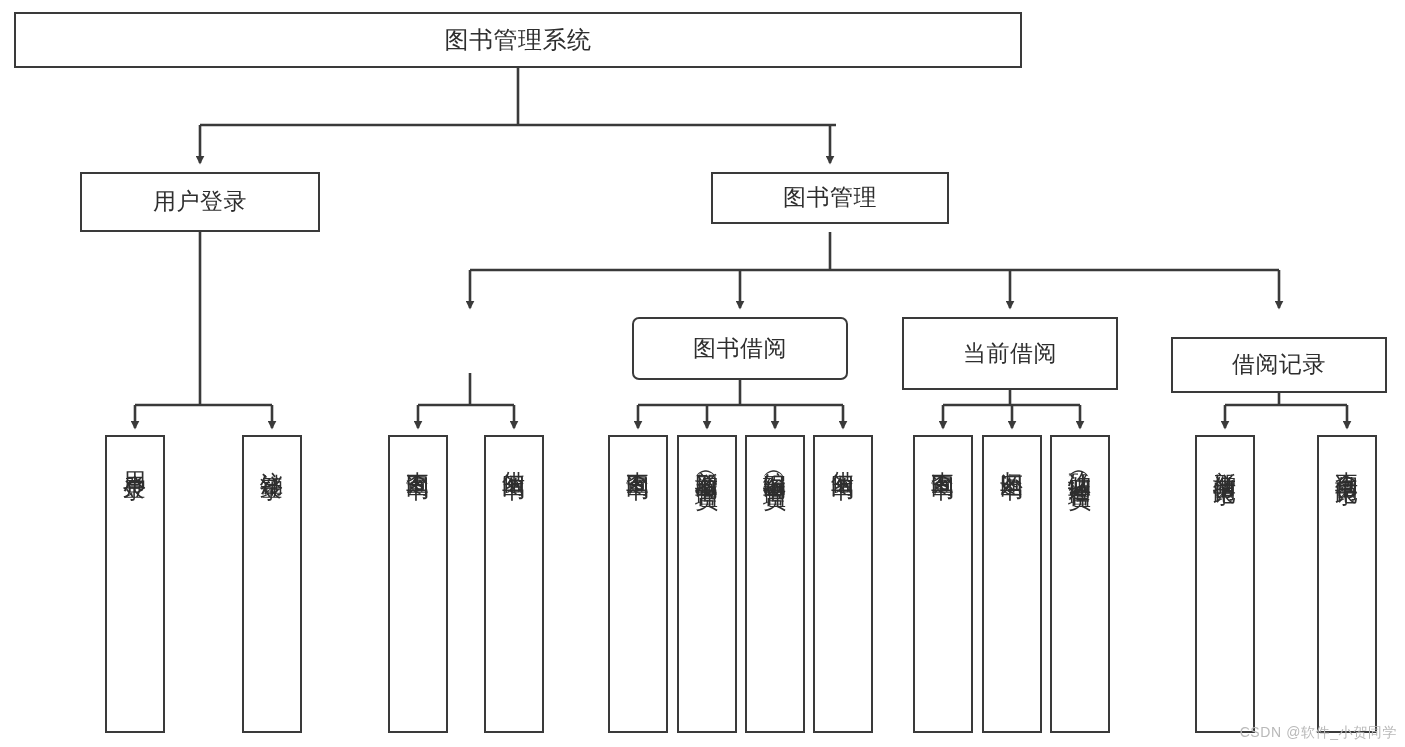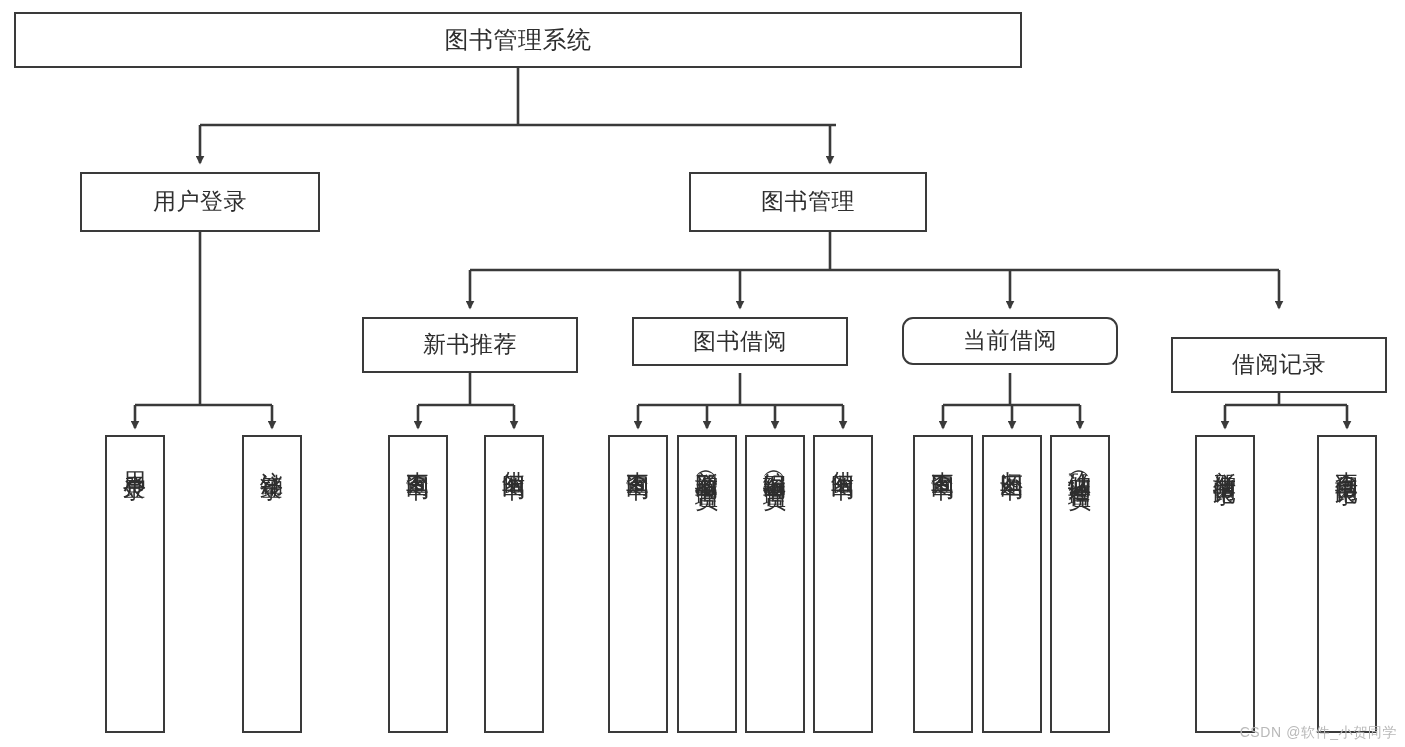--- a/index.html
+++ b/index.html
@@ -140,31 +140,28 @@
     </g>
   </svg>
 
   <div class="node horiz root" style="left:14px; top:12px; width:1008px; height:56px;">
     <span class="node-label">图书管理系统</span>
   </div>
 
   <div class="node horiz" style="left:80px; top:172px; width:240px; height:60px;">
     <span class="node-label">用户登录</span>
   </div>
-  <div class="node horiz" style="left:689px; top:172px; width:238px; height:60px;">
+  <div class="node horiz" style="left:711px; top:172px; width:238px; height:52px;">
     <span class="node-label">图书管理</span>
   </div>
 
-  <div class="node horiz" style="left:362px; top:317px; width:216px; height:56px;">
-    <span class="node-label">新书推荐</span>
-  </div>
-  <div class="node horiz" style="left:632px; top:317px; width:216px; height:49px;">
+  <div class="node horiz" style="left:632px; top:317px; width:216px; height:63px;border-radius:7px;">
     <span class="node-label">图书借阅</span>
   </div>
-  <div class="node horiz" style="left:902px; top:317px; width:216px; height:48px;border-radius:11px;">
+  <div class="node horiz" style="left:902px; top:317px; width:216px; height:73px;">
     <span class="node-label">当前借阅</span>
   </div>
   <div class="node horiz" style="left:1171px; top:317px; width:216px; height:56px;margin-top:20px;">
     <span class="node-label">借阅记录</span>
   </div>
 
   <div class="node vert" style="left:105px; top:435px; width:60px; height:298px;">
     <span class="node-label">用户登录</span>
   </div>
   <div class="node vert" style="left:242px; top:435px; width:60px; height:298px;">

